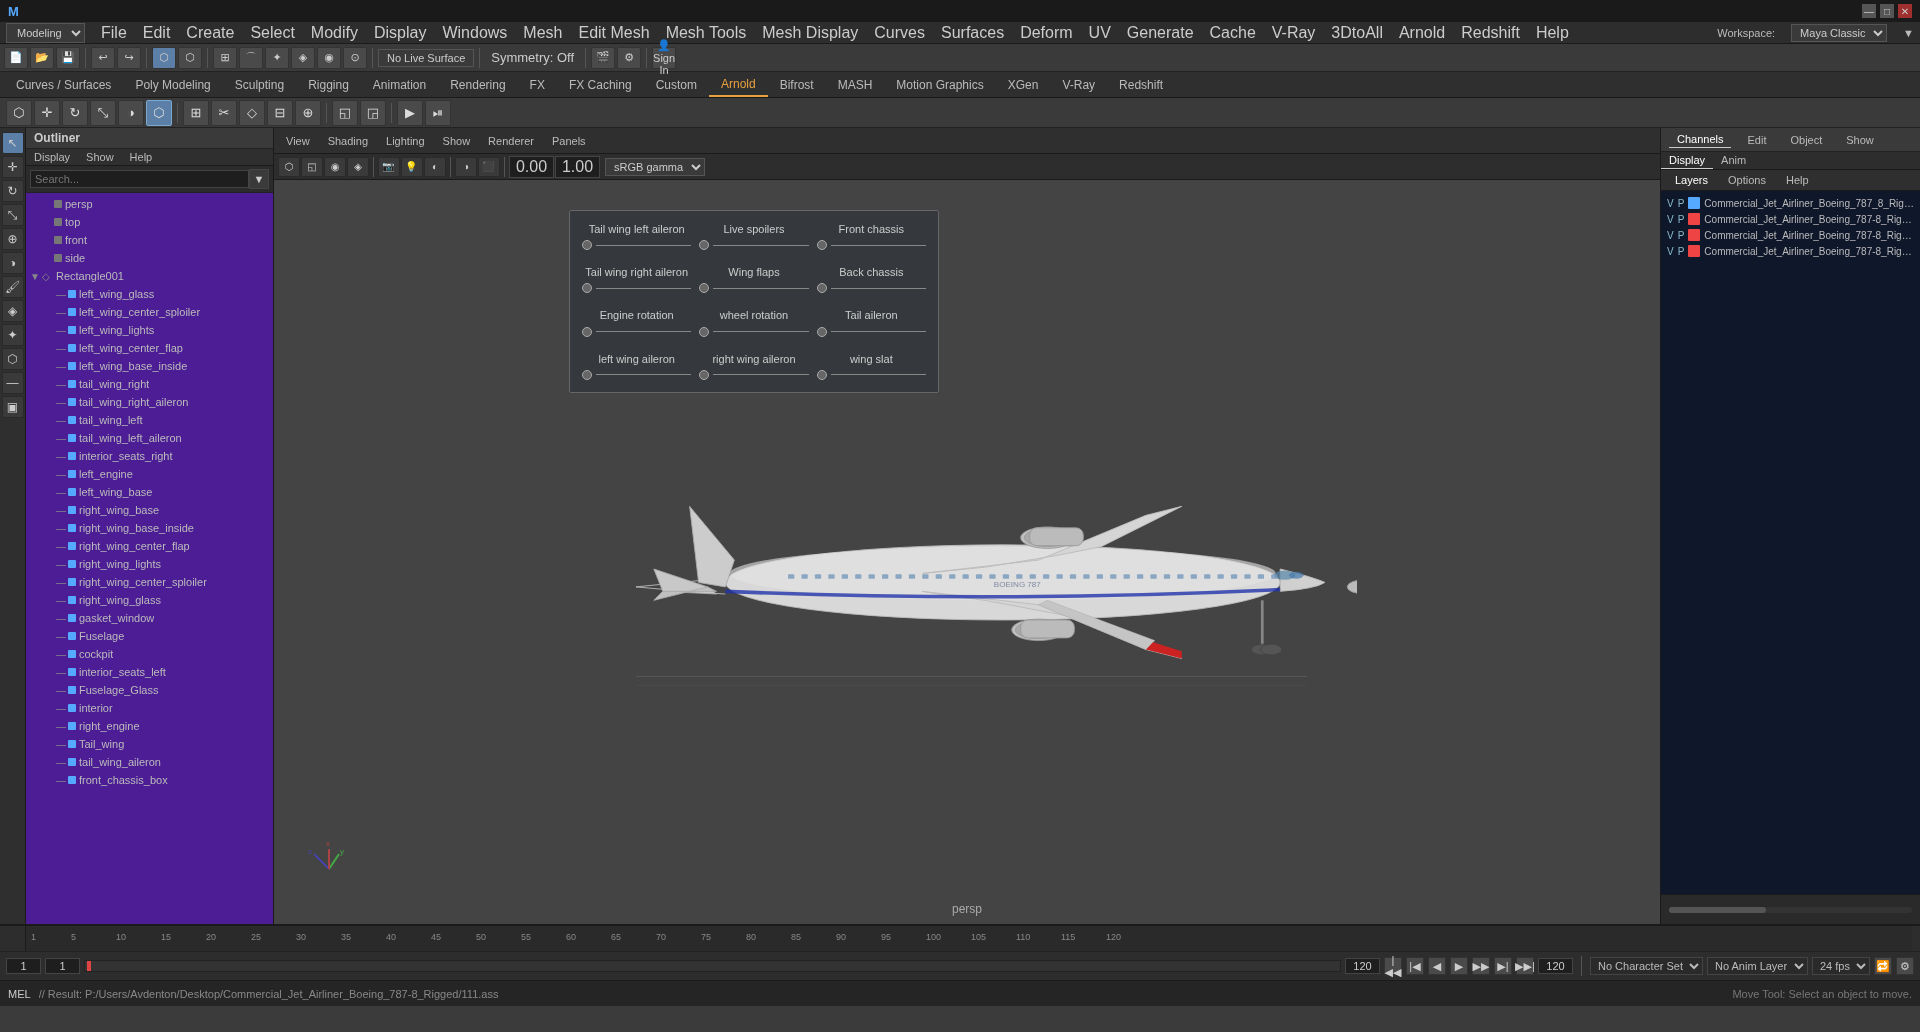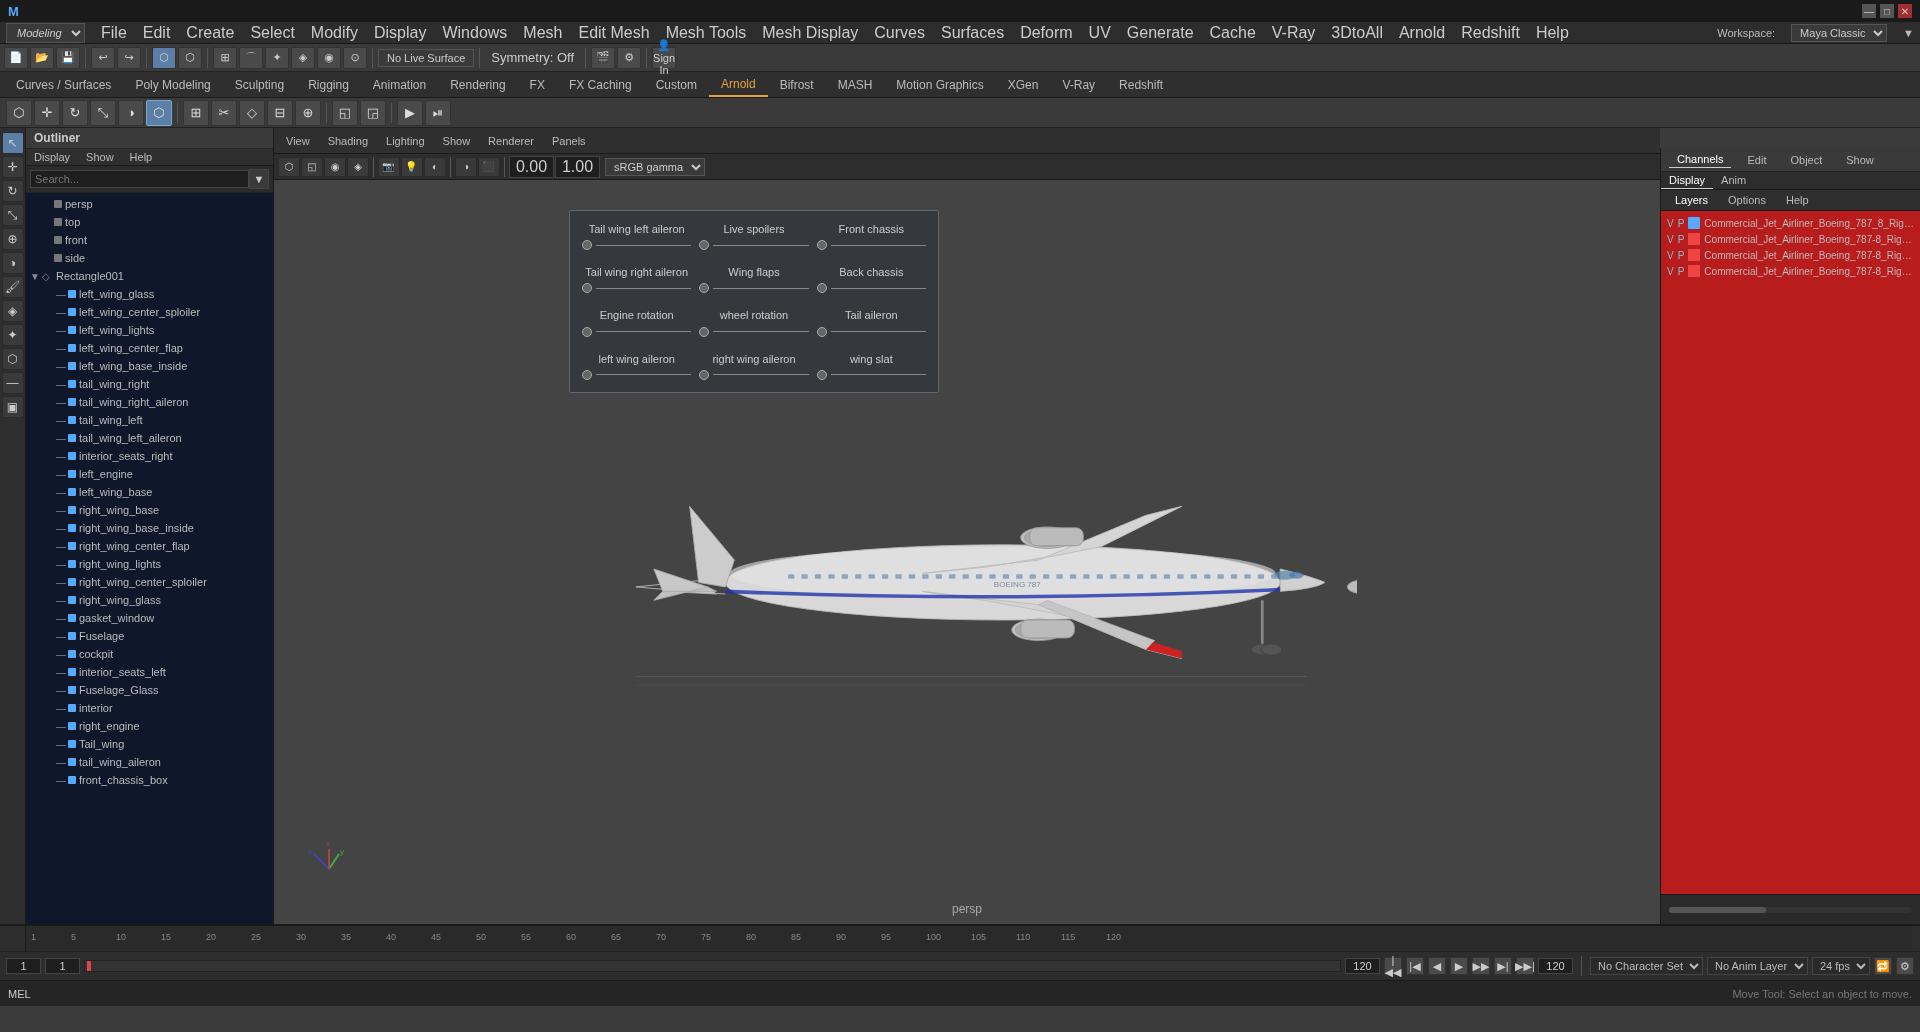--- a/index.html
+++ b/index.html
@@ -90,21 +90,20 @@
       color: #ccc;
       font-size: 11px;
     }
     .toolbar-mode {
       background: #3a3a3a;
       border: 1px solid #555;
       color: #ccc;
       font-size: 11px;
       padding: 2px 6px;
       cursor: pointer;
-      font-style: italic;
     }
     .no-live-surface {
       background: #3a3a3a;
       border: 1px solid #555;
       color: #ccc;
       font-size: 11px;
       padding: 2px 8px;
       cursor: pointer;
     }
     .symmetry-off {
@@ -181,21 +180,21 @@
       cursor: pointer;
       display: flex; align-items: center; justify-content: center;
       color: #ccc;
       font-size: 12px;
     }
     .left-tool.active { background: #5b7fa6; }
 
     
     #outliner-panel {
       width: 248px;
-      background: #0f172a;
+      background: #4c1d95;
       border-right: 1px solid #1a1a1a;
       display: flex;
       flex-direction: column;
     }
     #outliner-header {
       background: #3a3a3a;
       padding: 3px 8px;
       font-size: 12px;
       font-weight: bold;
       border-bottom: 1px solid #222;
@@ -411,25 +410,24 @@
     }
     #coord-indicator {
       position: absolute;
       bottom: 40px;
       left: 30px;
     }
 
     
     #right-panel {
       width: 260px;
-      background: #b91c1c;
+      background: #0f172a;
       border-left: 1px solid #1a1a1a;
       display: flex;
       flex-direction: column;
-      margin-top: 20px;
     }
     #channels-header {
       background: #3a3a3a;
       padding: 3px 8px;
       display: flex;
       align-items: center;
       gap: 8px;
       border-bottom: 1px solid #222;
     }
     .channels-tab {
@@ -1231,14 +1229,15 @@
     <select style="background:#2a2a2a; border:1px solid #444; color:#bbb; font-size:11px; padding:1px 3px;">
       <option>24 fps</option>
     </select>
     <button class="play-btn">🔁</button>
     <button class="play-btn">⚙</button>
   </div>
 </div>
 
 <div id="very-bottom">
   <span class="mel-label">MEL</span>
+  <span class="result-text">// Result: P:/Users/Avdenton/Desktop/Commercial_Jet_Airliner_Boeing_787-8_Rigged/111.ass</span>
   <span style="margin-left:auto; color:#777;">Move Tool: Select an object to move.</span>
 </div>
 
 </body></html>

